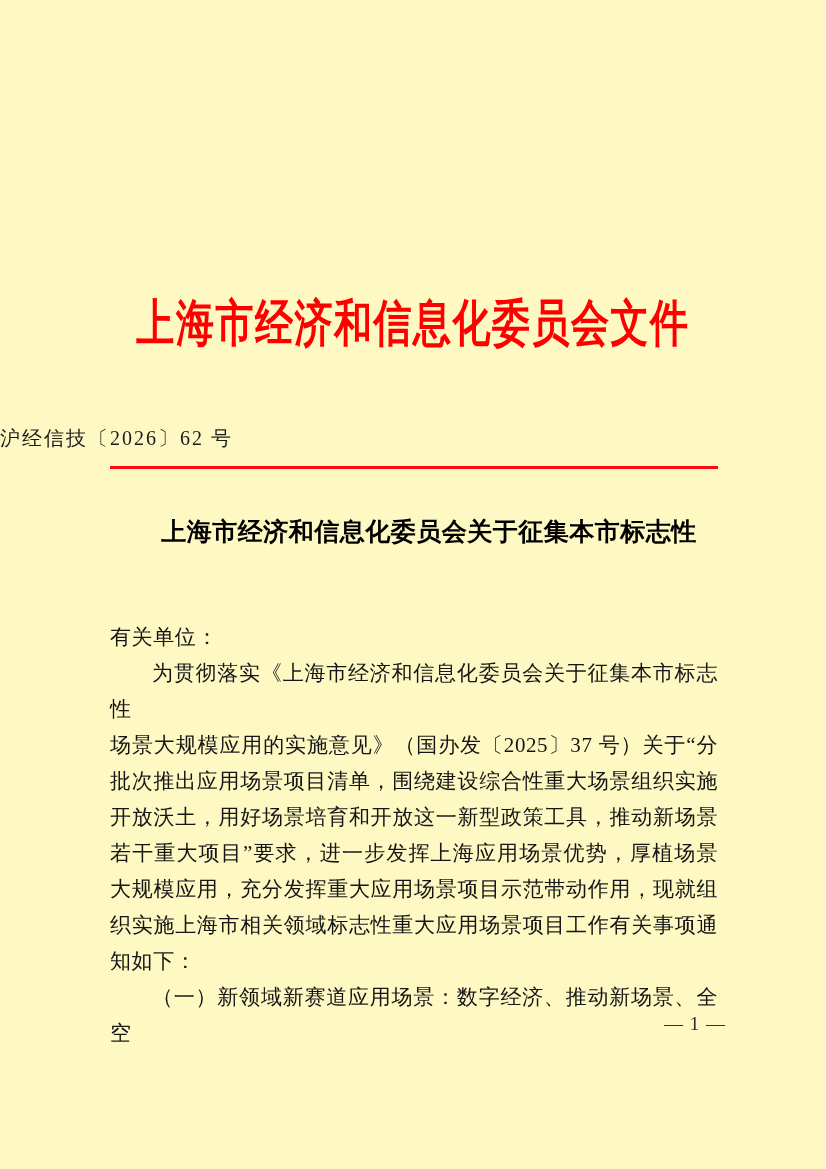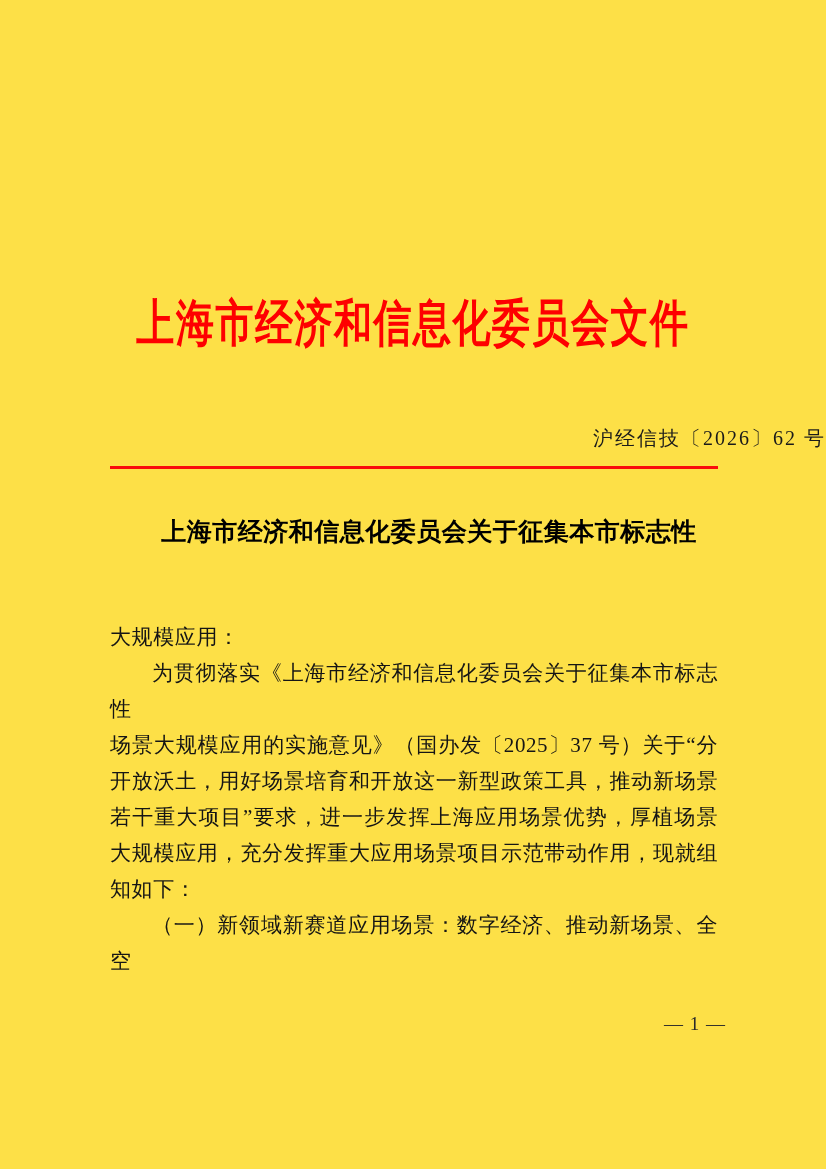--- a/index.html
+++ b/index.html
@@ -4,21 +4,21 @@
 <style>
   html, body {
     margin: 0;
     padding: 0;
     background: #ffffff;
   }
   .page {
     position: relative;
     width: 826px;
     height: 1169px;
-    background: #fde047;
+    background: #fef9c3;
     overflow: hidden;
     font-family: "Liberation Serif", "DejaVu Serif", serif;
   }
 
   
   .banner {
     position: absolute;
     top: 288px;
     left: 0;
     width: 826px;
@@ -36,21 +36,21 @@
     transform-origin: 50% 50%;
     font-family: "Liberation Serif", "DejaVu Serif", serif;
   }
 
   
   .doc-number {
     position: absolute;
     top: 424px;
     left: 0;
     width: 826px;
-    text-align: right;
+    text-align: left;
     font-size: 20px;
     letter-spacing: 2px;
     color: #1a1a1a;
     line-height: 28px;
   }
 
   
   .red-rule {
     position: absolute;
     top: 466px;
@@ -128,25 +128,27 @@
 
   <div class="doc-number">沪经信技〔2026〕62 号</div>
 
   <div class="red-rule" style="background: rgb(250, 12, 12);"></div>
 
   <div class="doc-title">
     <div>上海市经济和信息化委员会关于征集本市标志性</div>
   </div>
 
   <div class="body-text">
-      <div class="line short">大规模应用：</div>
+      <div class="line short">有关单位：</div>
       <div class="line indent-justify">为贯彻落实《上海市经济和信息化委员会关于征集本市标志性</div>
       <div class="line justify">场景大规模应用的实施意见》（国办发〔2025〕37 号）关于“分</div>
+      <div class="line justify">批次推出应用场景项目清单，围绕建设综合性重大场景组织实施</div>
       <div class="line justify">开放沃土，用好场景培育和开放这一新型政策工具，推动新场景</div>
       <div class="line justify">若干重大项目”要求，进一步发挥上海应用场景优势，厚植场景</div>
       <div class="line justify">大规模应用，充分发挥重大应用场景项目示范带动作用，现就组</div>
+      <div class="line justify">织实施上海市相关领域标志性重大应用场景项目工作有关事项通</div>
       <div class="line short">知如下：</div>
       <div class="line indent-justify">（一）新领域新赛道应用场景：数字经济、推动新场景、全空</div>
     </div>
 
   <div class="page-number">— 1 —</div>
 
 </div>
 
 </body></html>

